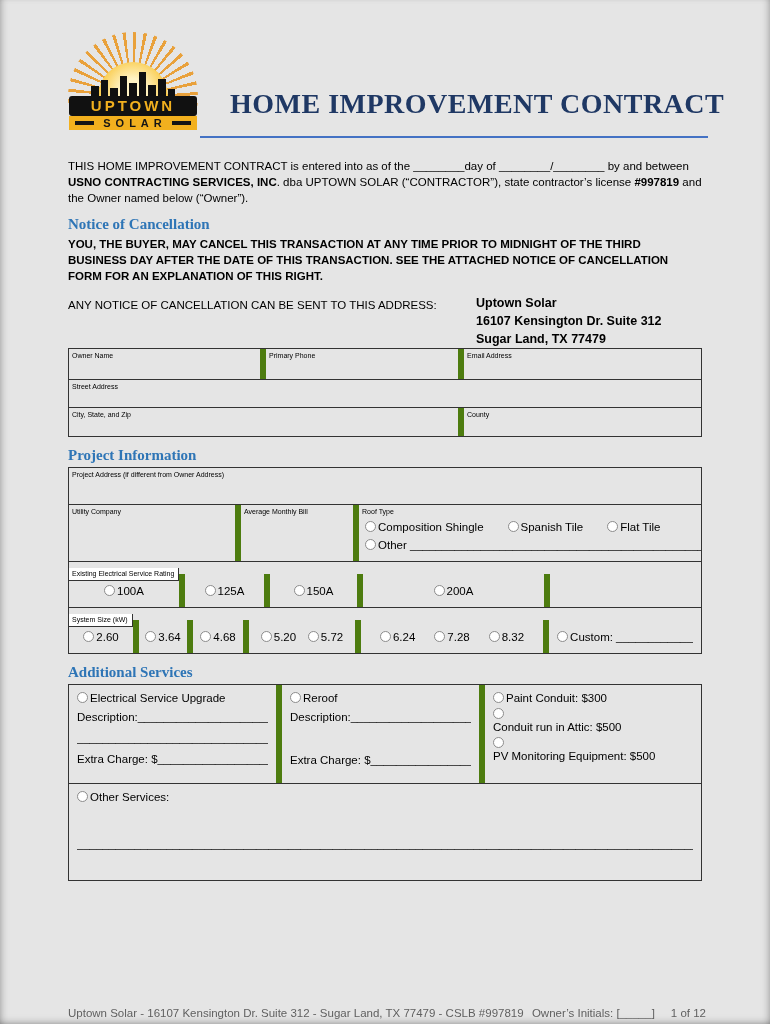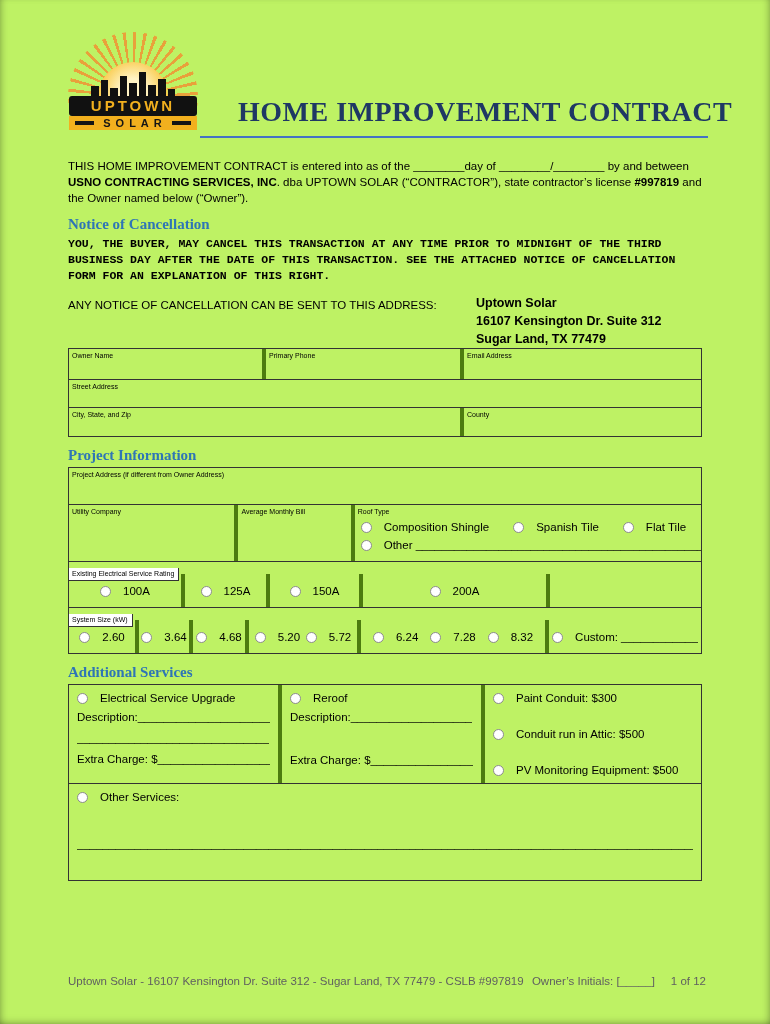--- a/index.html
+++ b/index.html
@@ -3,21 +3,21 @@
 <meta charset="utf-8">
 <style>
   * { box-sizing: border-box; margin: 0; padding: 0; }
   html, body { background: #ffffff; }
   body {
     width: 770px; height: 1024px;
     font-family: "Liberation Sans", sans-serif;
     color: #000;
   }
   .page {
-    position: relative; width: 770px; height: 1024px; background: #bef264; overflow: hidden;
+    position: relative; width: 770px; height: 1024px; background: #e5e5e5; overflow: hidden;
     box-shadow: inset 6px 0 8px -6px rgba(0,0,0,.35),
                 inset -6px 0 8px -6px rgba(0,0,0,.35),
                 inset 0 -6px 8px -6px rgba(0,0,0,.35);
   }
   
   .header { position: relative; height: 148px; }
   .logo { position: absolute; left: 58px; top: 32px; width: 150px; height: 98px; overflow: hidden; }
   .rays { position: absolute; left: 10px; top: 0; width: 130px; height: 130px; border-radius: 50%;
           background: repeating-conic-gradient(from -95deg, #E9A13B 0deg 3deg, rgba(255,255,255,0) 3deg 9.5deg); }
   .sun  { position: absolute; left: 40px; top: 30px; width: 70px; height: 70px; border-radius: 50%;
@@ -25,61 +25,61 @@
   .skyline { position: absolute; left: 33px; top: 38px; width: 84px; height: 27px;
              display: flex; align-items: flex-end; gap: 2px; }
   .skyline i { flex: 1 1 auto; background: #101010; display: block; }
   .banner { position: absolute; left: 11px; top: 64px; width: 128px; height: 20px; background: #111;
             color: #F2B01E; font-weight: bold; font-size: 15px; line-height: 20px; text-align: center;
             letter-spacing: 3px; border-radius: 3px; }
   .solar-strip { position: absolute; left: 11px; top: 84px; width: 128px; height: 14px; background: #F2B01E;
                  display: flex; align-items: center; gap: 5px; padding: 0 6px; }
   .sline { flex: 1 1 auto; height: 4px; background: #151515; }
   .solar-text { font-weight: bold; font-size: 11px; letter-spacing: 5px; color: #151515; padding-left: 4px; }
-  .title { position: absolute; left: 228px; right: 76px; top: 86px; margin: 10px;
+  .title { position: absolute; left: 228px; right: 76px; top: 86px; margin: 2px;
            font-family: "Liberation Serif", serif; font-weight: bold; font-size: 28px;
            color: #1F3864; text-align: center; white-space: nowrap; letter-spacing: .5px; }
   .title-rule { position: absolute; left: 200px; right: 62px; top: 136px; height: 2px; background: #4472C4; }
   
   .content { padding: 0 68px; }
   .intro { margin-top: 10px; font-size: 11.5px; line-height: 16px; }
   .intro b { font-weight: bold; }
   .sec { font-family: "Liberation Serif", serif; font-weight: bold; font-size: 15px;
          color: #2E75B6; margin: 10px 0 3px; }
-  .notice { font-weight: bold; font-size: 11.5px; line-height: 16px; font-family: Liberation Mono, monospace; }
+  .notice { font-weight: bold; font-size: 11.5px; line-height: 16px; }
   .send-row { display: flex; align-items: flex-start; margin-top: 10px; justify-content: flex-end; }
   .send-label { font-size: 11.5px; margin-top: 5px; }
   .address { margin-left: auto; width: 226px; font-weight: bold; font-size: 12.5px; line-height: 18px; }
   
   .tbl { border: 1px solid #333; }
   .trow { display: flex; }
   .bt { border-top: 1px solid #333; }
-  .cell { border-right: 4px solid #4d7c0f; padding: 2px 3px; overflow: hidden; position: relative; }
+  .cell { border-right: 6px solid #4d7c0f; padding: 2px 3px; overflow: hidden; position: relative; }
   .grow { flex: 1 1 auto; border-right: none !important; }
   .flabel { font-size: 7px; display: block; line-height: 9px; }
   .minirow { height: 13px; }
   .minilabel { display: inline-block; font-size: 7px; line-height: 9px; padding: 1px 4px 2px 3px;
                border-right: 1px solid #333; border-bottom: 1px solid #333; background: #fff; }
-  .opt { display: inline-flex; align-items: flex-end; gap: 12px; font-size: 11.5px; white-space: nowrap; }
+  .opt { display: inline-flex; align-items: flex-start; gap: 2px; font-size: 11.5px; white-space: nowrap; }
   .radio { width: 11px; height: 11px; min-width: 11px; border: 1.2px solid #8c8c8c; border-radius: 50%;
            background: #fff; display: inline-block; }
   .optline { display: flex; gap: 24px; margin: 5px 0 0 3px; }
   .optline + .optline { margin-top: 6px; }
   .copt { display: flex; align-items: center; justify-content: center; padding: 0; }
   .multi { justify-content: space-evenly; }
   .clip { white-space: nowrap; overflow: hidden; }
   
   .svc { padding: 7px 8px; display: flex; flex-direction: column; align-items: flex-start; }
   .desc { margin-top: 7px; font-size: 11.5px; max-width: 100%; }
   .desc + .desc { margin-top: 9px; }
   .ghost { height: 13px; }
-  .mt { margin-top: 24px; }
+  .mt { margin-top: 4px; flex-direction: column; }
   .fullline { margin-top: 12px; font-size: 11.5px; width: 100%; }
   
-  .footer { position: absolute; left: 68px; right: 64px; top: 946px; display: flex;
+  .footer { position: absolute; left: 68px; right: 64px; top: 978px; display: flex;
             align-items: baseline; font-size: 11.5px; color: #606060; }
   .f-left { flex: 1 1 auto; }
   .f-init { margin-right: 16px; margin-top: 29px; }
 </style>
 </head>
 <body>
 
 <div class="page">
 
   <div class="header">

